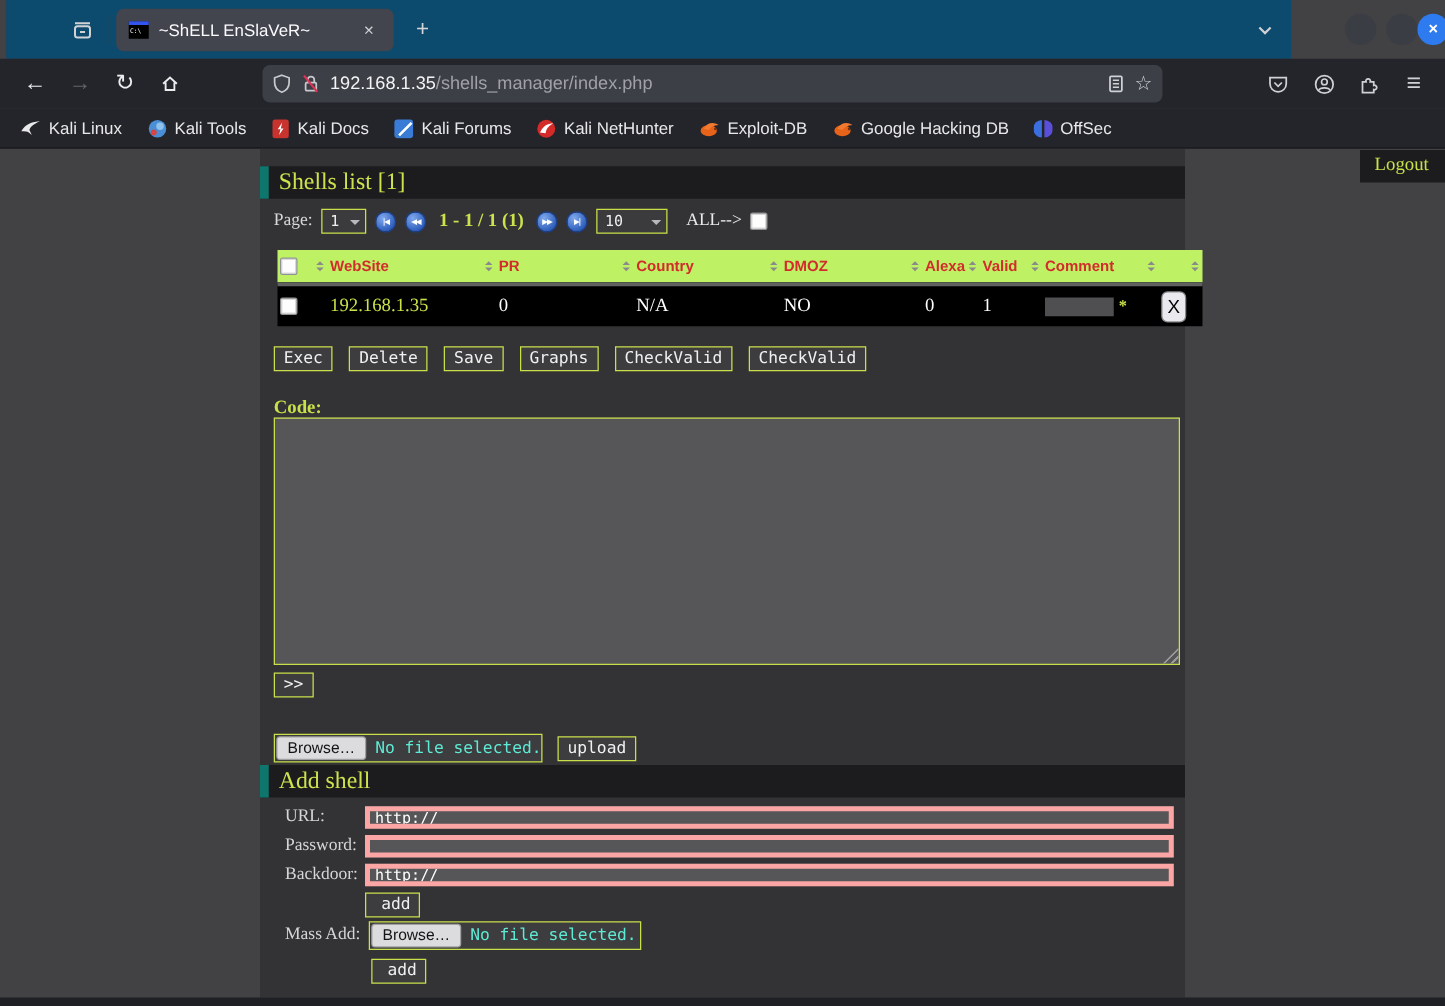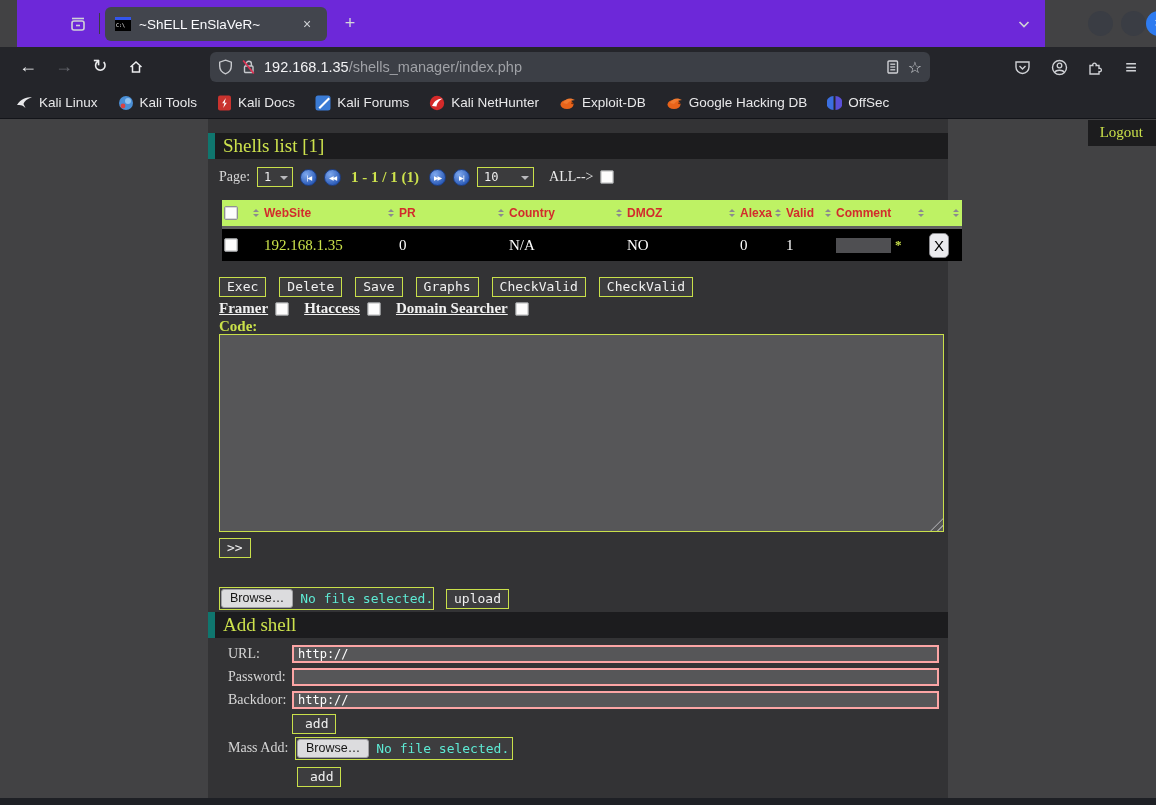--- a/index.html
+++ b/index.html
@@ -1,20 +1,20 @@
 <!DOCTYPE html>
 <html><head>
 <meta charset="utf-8">
 <style>
   * { margin:0; padding:0; box-sizing:border-box; }
   html,body { width:1156px; height:805px; overflow:hidden; background:#424244;
               font-family:"Liberation Sans", sans-serif; }
 
   
-  .tabbar { position:absolute; left:17px; top:0; width:1028px; height:47px; background:#6d28d9; }
+  .tabbar { position:absolute; left:5px; top:0; width:1028px; height:47px; background:#0c4a6e; }
   .tabmgr { position:absolute; left:48px; top:12px; width:26px; height:24px; display:flex;
             align-items:center; justify-content:center; border-radius:4px; }
   .tab-sep { position:absolute; left:82px; top:13px; width:1px; height:21px; background:#3a3d44; }
   .tab { position:absolute; left:88px; top:7px; width:222px; height:34px; background:#42454d;
          border-radius:6px; display:flex; align-items:center; padding:0 10px; gap:8px; }
   .favicon { width:16px; height:14px; background:#000; border-top:3px solid #3355ee;
              color:#fff; font:5px "DejaVu Sans Mono",monospace; line-height:11px; padding-left:1px;
              flex:0 0 auto; }
   .tab-title { color:#fbfbfe; font-size:13.5px; flex:1 1 auto; white-space:nowrap; overflow:hidden; }
   .tab-close { color:#cfd1d5; font-size:14px; width:20px; height:20px; line-height:20px;
@@ -116,21 +116,21 @@
   .filebox { height:23px; background:#3d3d3f; border:1px solid #c9e04a; display:flex;
              align-items:center; padding:1px; gap:7px; }
   .browse { background:#dcdcde; border:1px solid #a0a0a3; border-radius:3px; color:#141414;
             font:12.5px "Liberation Sans",sans-serif; padding:1px 8px 2px; white-space:nowrap; }
   .nofile { color:#5eead4; font:13px "DejaVu Sans Mono",monospace; white-space:nowrap; padding-right:8px; }
   .uploadrow { position:absolute; left:11px; top:468px; display:flex; align-items:center; gap:12px; }
   .uploadrow .filebox { width:215px; }
 
   .form-label { position:absolute; left:20px; color:#d6d6d6; font:14px "Liberation Serif",serif; }
   .form-input { position:absolute; left:84px; width:647px; height:18px; background:#565658;
-                border:2px solid #fca5a5; color:#fff; font:12px "DejaVu Sans Mono",monospace;
+                border:4px solid #fca5a5; color:#fff; font:12px "DejaVu Sans Mono",monospace;
                 padding:0 4px; }
   .addbtn { position:absolute; font:13px "DejaVu Sans Mono",monospace;padding-left:12px; }
   .mass-filebox { position:absolute; left:87px; top:618px; width:218px; }
 </style>
 </head>
 <body>
 
 <div class="tabbar">
   <div class="tabmgr">
     <svg width="18" height="18" viewBox="0 0 18 18">
@@ -391,28 +391,20 @@
 
     <div class="actions">
       <button class="btn">Exec</button>
       <button class="btn">Delete</button>
       <button class="btn">Save</button>
       <button class="btn">Graphs</button>
       <button class="btn">CheckValid</button>
       <button class="btn">CheckValid</button>
     </div>
 
-    <div class="toggles">
-      <a class="tog-link">Framer</a>
-      <input type="checkbox" class="cb" style="">
-      <a class="tog-link">Htaccess</a>
-      <input type="checkbox" class="cb" style="">
-      <a class="tog-link">Domain Searcher</a>
-      <input type="checkbox" class="cb" style="">
-    </div>
 
     <div class="code-label">Code:</div>
     <textarea class="code-area" style=""></textarea>
     <div class="grip"></div>
 
     <button class="btn runbtn">&gt;&gt;</button>
 
     <div class="uploadrow">
       <div class="filebox">
         <span class="browse">Browse…</span>

